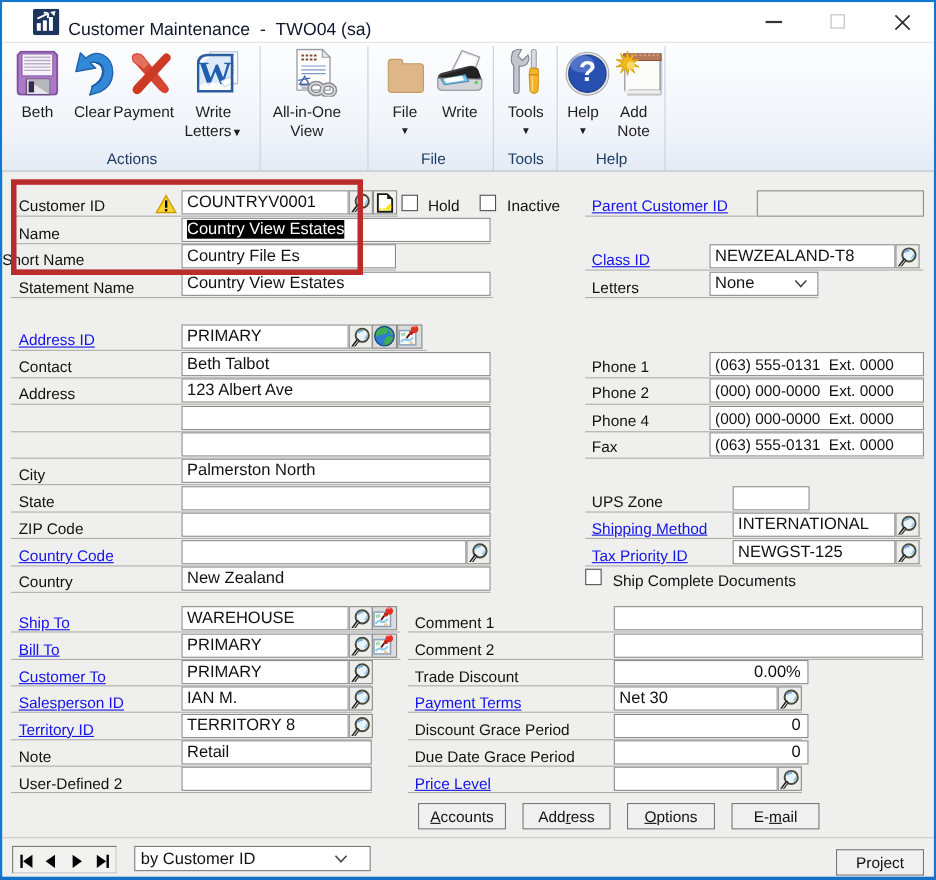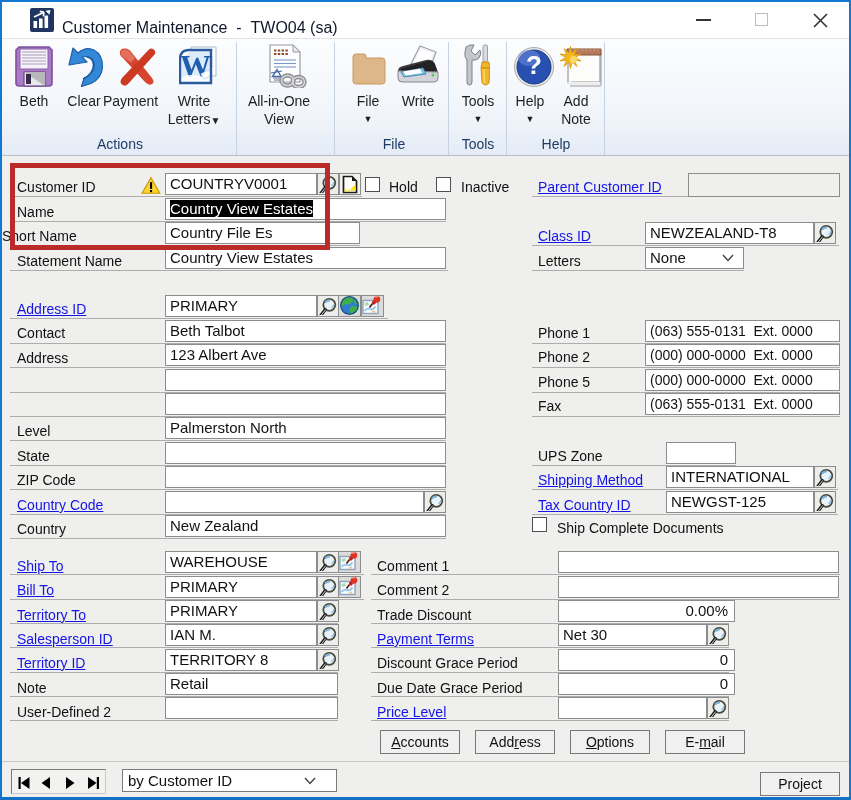--- a/index.html
+++ b/index.html
@@ -286,21 +286,21 @@
 <div class="lbl" style="left:17px;top:323px">Contact</div>
 <div class="inp" style="left:165px;top:320px;width:275px">Beth Talbot</div>
 <div class="ln" style="left:10px;top:343px;width:436px"></div>
 <div class="lbl" style="left:17px;top:348px">Address</div>
 <div class="inp" style="left:165px;top:344px;width:275px">123 Albert Ave</div>
 <div class="ln" style="left:10px;top:367px;width:436px"></div>
 <div class="inp" style="left:165px;top:369px;width:275px"></div>
 <div class="ln" style="left:10px;top:392px;width:436px"></div>
 <div class="inp" style="left:165px;top:393px;width:275px"></div>
 <div class="ln" style="left:10px;top:416px;width:436px"></div>
-<div class="lbl" style="left:17px;top:421px">Level</div>
+<div class="lbl" style="left:17px;top:421px">City</div>
 <div class="inp" style="left:165px;top:417px;width:275px">Palmerston North</div>
 <div class="ln" style="left:10px;top:440px;width:436px"></div>
 <div class="lbl" style="left:17px;top:446px">State</div>
 <div class="inp" style="left:165px;top:442px;width:275px"></div>
 <div class="ln" style="left:10px;top:465px;width:436px"></div>
 <div class="lbl" style="left:17px;top:470px">ZIP Code</div>
 <div class="inp" style="left:165px;top:466px;width:275px"></div>
 <div class="ln" style="left:10px;top:489px;width:436px"></div>
 <div class="lnk" style="left:17px;top:495px">Country Code</div>
 <div class="inp" style="left:165px;top:491px;width:253px"></div>
@@ -311,37 +311,37 @@
 <div class="ln" style="left:10px;top:514px;width:436px"></div>
 <div class="lbl" style="left:17px;top:519px">Country</div>
 <div class="inp" style="left:165px;top:515px;width:275px">New Zealand</div>
 <div class="ln" style="left:10px;top:538px;width:436px"></div>
 <div class="lbl" style="left:538px;top:323px">Phone 1</div>
 <div class="inp" style="left:645px;top:320px;width:189px;font-size:14px">(063) 555-0131&nbsp;&nbsp;Ext. 0000</div>
 <div class="ln" style="left:532px;top:343px;width:308px"></div>
 <div class="lbl" style="left:538px;top:347px">Phone 2</div>
 <div class="inp" style="left:645px;top:344px;width:189px;font-size:14px">(000) 000-0000&nbsp;&nbsp;Ext. 0000</div>
 <div class="ln" style="left:532px;top:367px;width:308px"></div>
-<div class="lbl" style="left:538px;top:372px">Phone 5</div>
+<div class="lbl" style="left:538px;top:372px">Phone 4</div>
 <div class="inp" style="left:645px;top:369px;width:189px;font-size:14px">(000) 000-0000&nbsp;&nbsp;Ext. 0000</div>
 <div class="ln" style="left:532px;top:392px;width:308px"></div>
 <div class="lbl" style="left:538px;top:396px">Fax</div>
 <div class="inp" style="left:645px;top:393px;width:189px;font-size:14px">(063) 555-0131&nbsp;&nbsp;Ext. 0000</div>
 <div class="ln" style="left:532px;top:416px;width:308px"></div>
 <div class="lbl" style="left:538px;top:446px">UPS Zone</div>
 <div class="inp" style="left:666px;top:442px;width:64px"></div>
 <div class="ln" style="left:532px;top:465px;width:204px"></div>
 <div class="lnk" style="left:538px;top:470px">Shipping Method</div>
 <div class="inp" style="left:666px;top:466px;width:142px">INTERNATIONAL</div>
 <div class="lkp" style="left:814px;top:466px"></div>
       <svg class="abs" style="left:816px;top:468px" width="18" height="18" viewBox="0 0 18 18">
         <use href="#mag"></use>
       </svg>
 <div class="ln" style="left:532px;top:489px;width:306px"></div>
-<div class="lnk" style="left:538px;top:495px">Tax Country ID</div>
+<div class="lnk" style="left:538px;top:495px">Tax Priority ID</div>
 <div class="inp" style="left:666px;top:491px;width:142px">NEWGST-125</div>
 <div class="lkp" style="left:814px;top:491px"></div>
       <svg class="abs" style="left:816px;top:493px" width="18" height="18" viewBox="0 0 18 18">
         <use href="#mag"></use>
       </svg>
 <div class="ln" style="left:532px;top:514px;width:306px"></div>
 <div class="cb" style="left:532px;top:517px"></div>
 <div class="lbl" style="left:557px;top:518px">Ship Complete Documents</div>
 <div class="lnk" style="left:17px;top:556px">Ship To</div>
 <div class="inp" style="left:165px;top:551px;width:146px">WAREHOUSE</div>
@@ -358,21 +358,21 @@
 <div class="inp" style="left:165px;top:576px;width:146px">PRIMARY</div>
 <div class="lkp" style="left:317px;top:576px"></div>
       <svg class="abs" style="left:319px;top:578px" width="18" height="18" viewBox="0 0 18 18">
         <use href="#mag"></use>
       </svg>
 <div class="btnc" style="left:338px;top:576px"></div>
       <svg class="abs" style="left:339px;top:576px" width="20" height="20" viewBox="0 0 20 20">
         <use href="#pinmail"></use>
       </svg>
 <div class="ln" style="left:10px;top:599px;width:354px"></div>
-<div class="lnk" style="left:17px;top:605px">Territory To</div>
+<div class="lnk" style="left:17px;top:605px">Customer To</div>
 <div class="inp" style="left:165px;top:600px;width:146px">PRIMARY</div>
 <div class="lkp" style="left:317px;top:600px"></div>
       <svg class="abs" style="left:319px;top:602px" width="18" height="18" viewBox="0 0 18 18">
         <use href="#mag"></use>
       </svg>
 <div class="ln" style="left:10px;top:623px;width:328px"></div>
 <div class="lnk" style="left:17px;top:629px">Salesperson ID</div>
 <div class="inp" style="left:165px;top:624px;width:146px">IAN M.</div>
 <div class="lkp" style="left:317px;top:624px"></div>
       <svg class="abs" style="left:319px;top:626px" width="18" height="18" viewBox="0 0 18 18">

